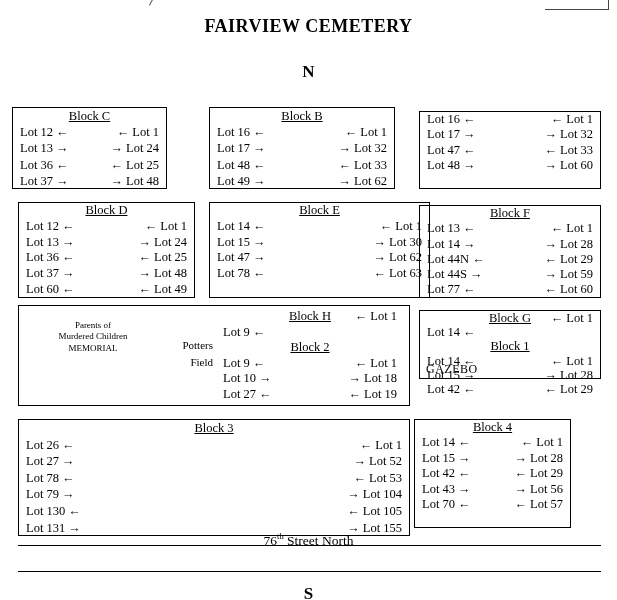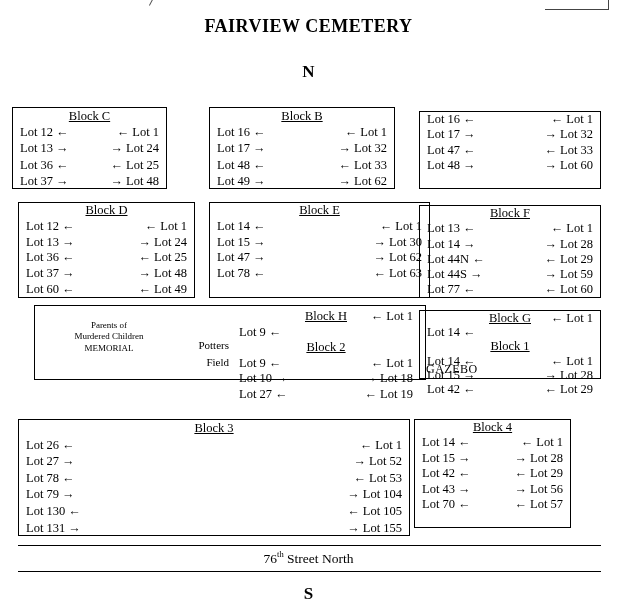--- a/index.html
+++ b/index.html
@@ -26,21 +26,21 @@
     font-size:12.5px;
   }
   .hdr { text-align:center; }
   .u { text-decoration:underline; }
   .row { display:flex; justify-content:space-between; padding:0 7px; }
   .solo { padding:0 7px; text-align:left; }
   .ctr-line { position:relative; text-align:center; }
   .ctr-line .rt { position:absolute; right:7px; top:0; }
   .hline { position:absolute; border-top:1px solid #000; height:0; }
   .street {
-    position:absolute; left:0; right:0; top:549px;
+    position:absolute; left:0; right:0; top:531px;
     text-align:center; font-size:13.5px;
   }
   .street sup { font-size:8.5px; }
   .memorial {
     position:absolute; left:14px; top:14px; width:120px;
     text-align:center; font-size:9px; line-height:10.5px;
   }
   .potters {
     position:absolute; left:132px; top:31px; width:62px;
     text-align:right; font-size:11px; line-height:17px;
@@ -179,21 +179,21 @@
   <div class="row">
       <span>Lot 44S →</span>
       <span>→ Lot 59</span>
     </div>
   <div class="row">
       <span>Lot 77 ←</span>
       <span>← Lot 60</span>
     </div>
 </div>
 
-<div class="box" style="left:34px;top:305px;width:392px;height:75px">
+<div class="box" style="left:18px;top:305px;width:392px;height:101px">
   <div class="memorial">
     <div>Parents of</div>
     <div>Murdered Children</div>
     <div style="margin-top:2px">MEMORIAL</div>
   </div>
   <div class="potters">
     <div>Potters</div>
     <div>Field</div>
   </div>
   <div class="abs" style="left:197px;top:3px;width:188px;line-height:15.6px">

